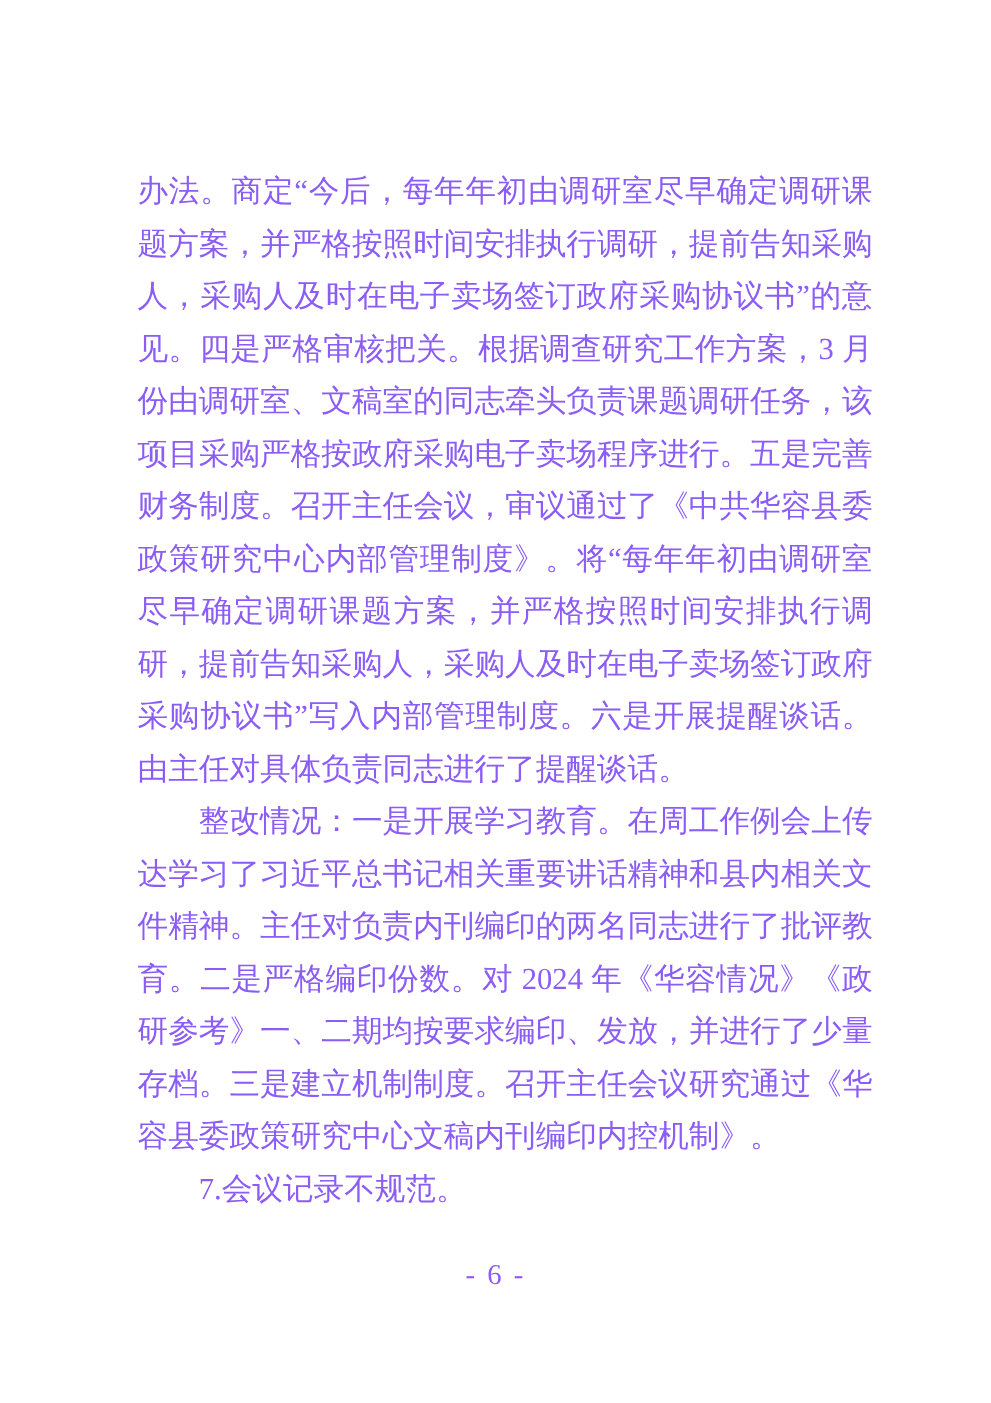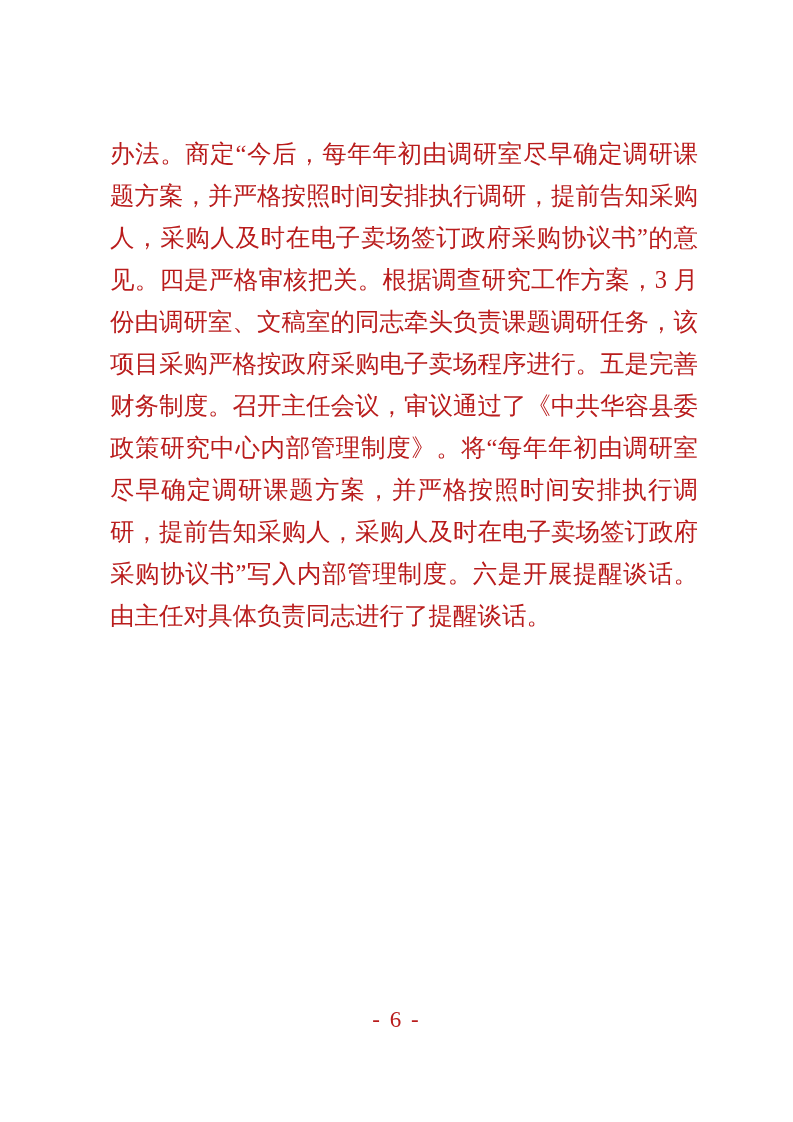--- a/index.html
+++ b/index.html
@@ -8,21 +8,21 @@
     padding: 0;
     background: #ffffff;
   }
   .page {
     position: relative;
     width: 793px;
     height: 1122px;
     background: #ffffff;
     overflow: hidden;
     font-family: "Liberation Serif", serif;
-    color: #b91c1c;
+    color: #8b5cf6;
   }
   .content {
     position: absolute;
     left: 110px;
     top: 133px;
     width: 588px;
     font-size: 24.5px;
     line-height: 42px;
     text-align: justify;
   }
@@ -44,19 +44,21 @@
     letter-spacing: 2px;
   }
 </style>
 </head>
 <body>
 
 <div class="page">
 
   <main class="content">
     <p class="para">办法。商定“今后，每年年初由调研室尽早确定调研课题方案，并严格按照时间安排执行调研，提前告知采购人，采购人及时在电子卖场签订政府采购协议书”的意见。四是严格审核把关。根据调查研究工作方案，3 月份由调研室、文稿室的同志牵头负责课题调研任务，该项目采购严格按政府采购电子卖场程序进行。五是完善财务制度。召开主任会议，审议通过了《中共华容县委政策研究中心内部管理制度》。将“每年年初由调研室尽早确定调研课题方案，并严格按照时间安排执行调研，提前告知采购人，采购人及时在电子卖场签订政府采购协议书”写入内部管理制度。六是开展提醒谈话。由主任对具体负责同志进行了提醒谈话。</p>
+    <p class="para indent">整改情况：一是开展学习教育。在周工作例会上传达学习了习近平总书记相关重要讲话精神和县内相关文件精神。主任对负责内刊编印的两名同志进行了批评教育。二是严格编印份数。对 2024 年《华容情况》《政研参考》一、二期均按要求编印、发放，并进行了少量存档。三是建立机制制度。召开主任会议研究通过《华容县委政策研究中心文稿内刊编印内控机制》。</p>
+    <p class="para indent">7.会议记录不规范。</p>
   </main>
 
   <footer class="footer">
     <span>- 6 -</span>
   </footer>
 
 </div>
 
 </body></html>

